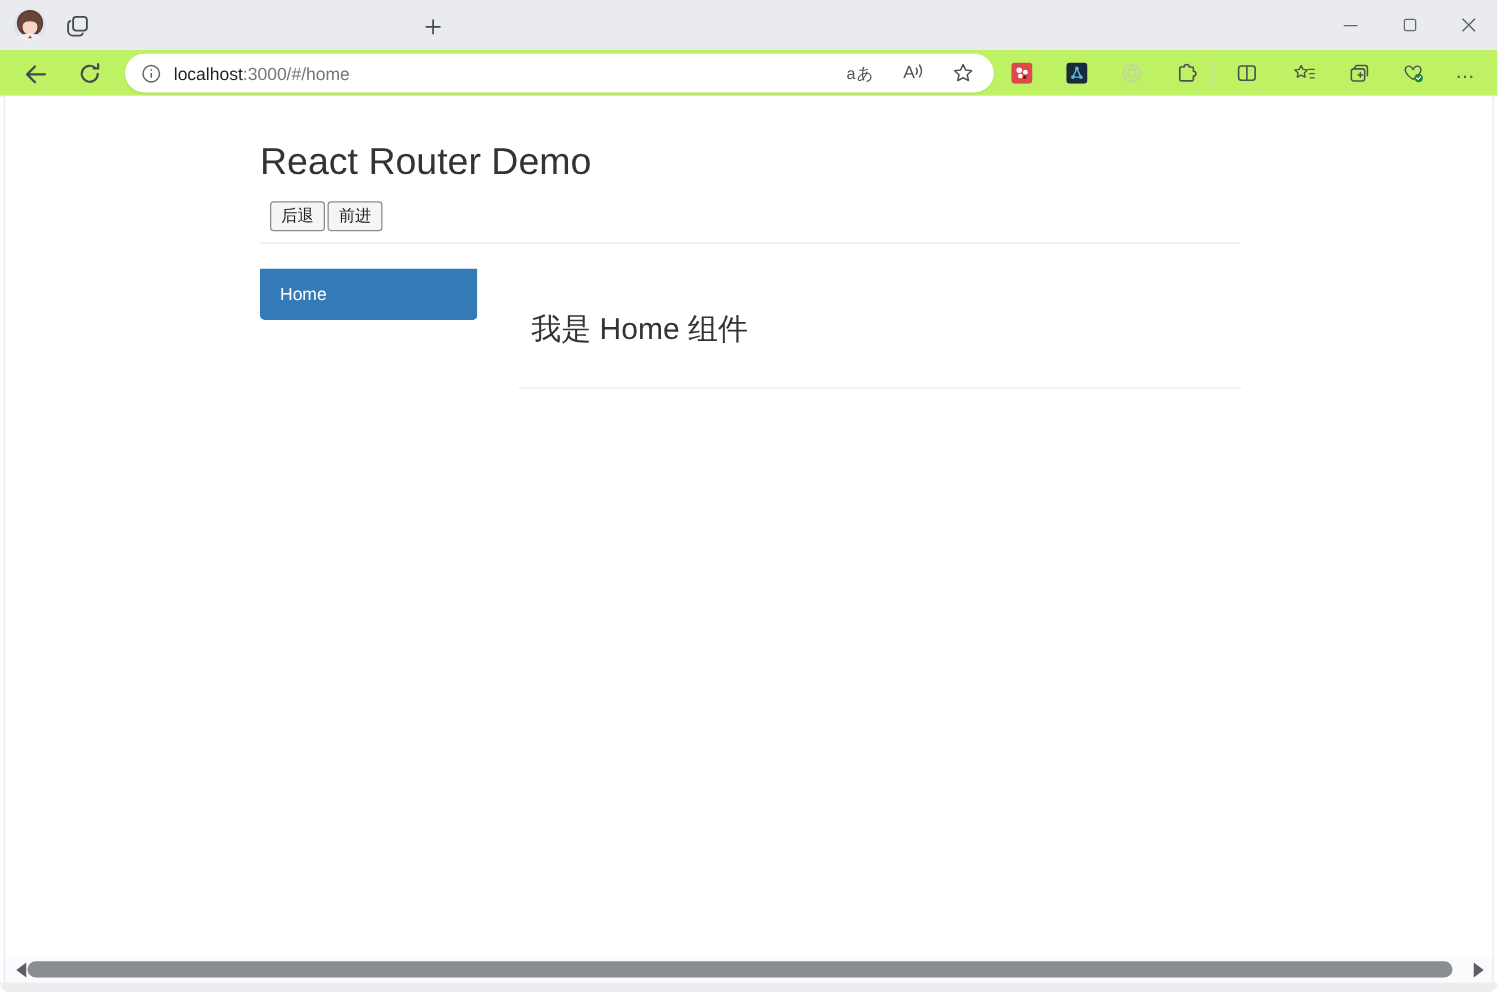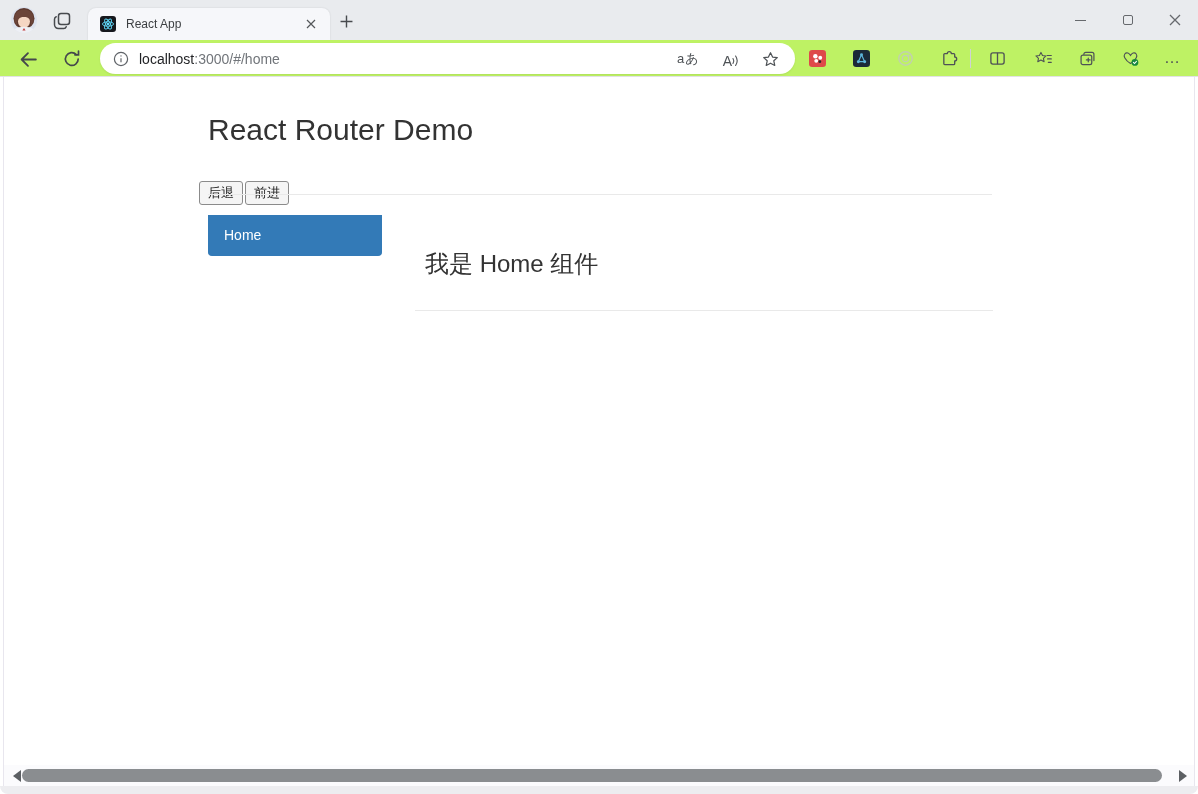--- a/index.html
+++ b/index.html
@@ -26,33 +26,33 @@
   .glyph-min { width:11px; height:0; border-top:1.4px solid #66696d; display:block; }
   .glyph-max { width:10px; height:10px; border:1.4px solid #66696d; border-radius:2px; display:block; }
 
   
   .toolbar { left:0; top:40px; width:1198px; height:37px; background:#bef264; border-bottom:1px solid #e2e2e6; }
   .nav-btn { top:7px; width:24px; height:24px; display:flex; align-items:center; justify-content:center; border-radius:5px; }
   .omnibox { left:100px; top:3px; width:695px; height:31px; background:#ffffff; border-radius:16px;
              box-shadow:0 1px 2px rgba(0,0,0,.08); display:flex; align-items:center; padding:0 16px 0 13px; }
   .url { margin-left:10px; font-size:14px; color:#1f2023; flex:1 1 auto; white-space:nowrap; }
   .url .path { color:#71757a; }
-  .box-icons { display:flex; align-items:flex-end; gap:23px; }
+  .box-icons { display:flex; align-items:flex-start; gap:23px; }
   .translate-lbl { font-size:13px; color:#4e5256; letter-spacing:1px; }
   .readaloud { display:flex; align-items:flex-start; color:#4e5256; }
   .ra-a { font-size:14px; line-height:14px; }
   .ext-icon { top:10px; width:17px; height:17px; display:block; }
   .tb-divider { left:970px; top:9px; width:1px; height:19px; background:#cfd1d5; }
   .more-dots { font-size:16px; color:#4e5256; line-height:10px; letter-spacing:1px; }
 
   
   .viewport { left:3px; top:77px; width:1192px; height:688px; background:#ffffff;
               border-left:1px solid #e8e6ee; border-right:1px solid #e8e6ee; }
   .page-title { left:204px; top:35px; font-size:30px; line-height:36px; font-weight:500; color:#333333; }
-  .hist-buttons { left:195px; top:84px; display:flex; gap:2px;margin-top:20px; }
+  .hist-buttons { left:212px; top:84px; display:flex; gap:2px; }
   .hist-btn { font-family:"Liberation Sans",sans-serif; font-size:13px; color:#1c1c1c; background:#f5f5f5;
               border:1px solid #8b8b8b; border-radius:3px; padding:3px 8px; line-height:16px; cursor:pointer; }
   .hr { height:0; border-top:1px solid #e9e9e9; }
   .hr1 { left:204px; top:117px; width:784px; }
   .hr2 { left:411px; top:233px; width:578px; }
   .list-group { left:204px; top:138px; width:174px; border-radius:4px;
                 box-shadow:0 0 0 0 transparent; font-size:14px; }
   .lg-item { padding:10px 15px; line-height:20px; border:1px solid #ddd; background:#fff; color:#555; cursor:pointer; }
   .lg-item.active { background:#337ab7; border-color:#337ab7; color:#ffffff; }
   .lg-item:first-child { border-radius:4px 4px 0 0; }
@@ -85,37 +85,20 @@
     </svg>
   </span>
 
   <span class="abs workspaces">
     <svg width="20" height="20" viewBox="0 0 20 20" fill="none" stroke="#474a4e" stroke-width="1.5" stroke-linecap="round">
       <rect x="6.5" y="2.5" width="11" height="11" rx="2.5"></rect>
       <path d="M4.2 5.8 a2.6 2.6 0 0 0 -1.7 2.4 v5.4 a3.9 3.9 0 0 0 3.9 3.9 h5.4 a2.6 2.6 0 0 0 2.4 -1.7"></path>
     </svg>
   </span>
 
-  <div class="abs tab">
-    <svg class="tab-favicon" viewBox="0 0 16 16">
-      <rect width="16" height="16" rx="3" fill="#16181d"></rect>
-      <g stroke="#61dafb" stroke-width="0.9" fill="none">
-        <ellipse cx="8" cy="8" rx="5.6" ry="2.2"></ellipse>
-        <ellipse cx="8" cy="8" rx="5.6" ry="2.2" transform="rotate(60 8 8)"></ellipse>
-        <ellipse cx="8" cy="8" rx="5.6" ry="2.2" transform="rotate(120 8 8)"></ellipse>
-      </g>
-      <circle cx="8" cy="8" r="1.3" fill="#61dafb"></circle>
-    </svg>
-    <span class="tab-title">React App</span>
-    <span class="tab-close">
-      <svg width="10" height="10" viewBox="0 0 10 10" stroke="#54575a" stroke-width="1.2">
-          <path d="M1 1 L9 9 M9 1 L1 9"></path>
-        </svg>
-    </span>
-  </div>
 
   <span class="abs newtab">
     <svg width="13" height="13" viewBox="0 0 12 12" stroke="#474a4e" stroke-width="1.3">
         <path d="M6 .5 V11.5 M.5 6 H11.5"></path>
       </svg>
   </span>
 
   <div class="abs win-controls">
     <span class="win-btn">
         <i class="glyph-min"></i>

